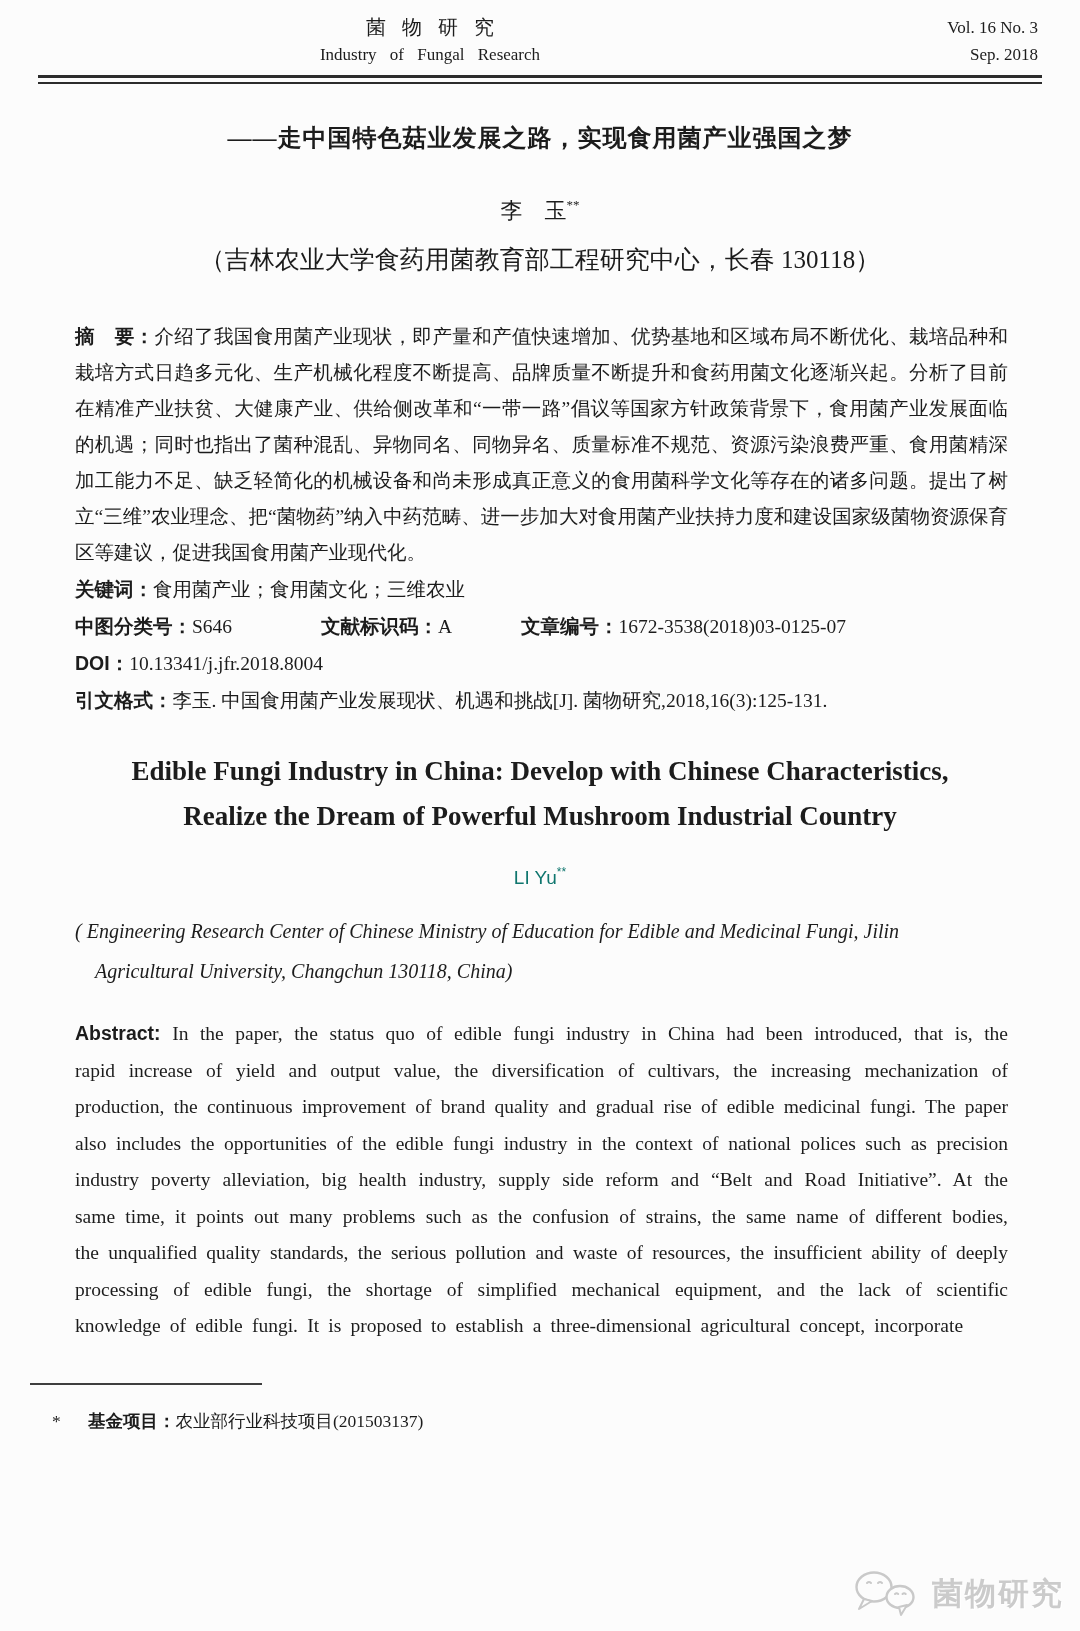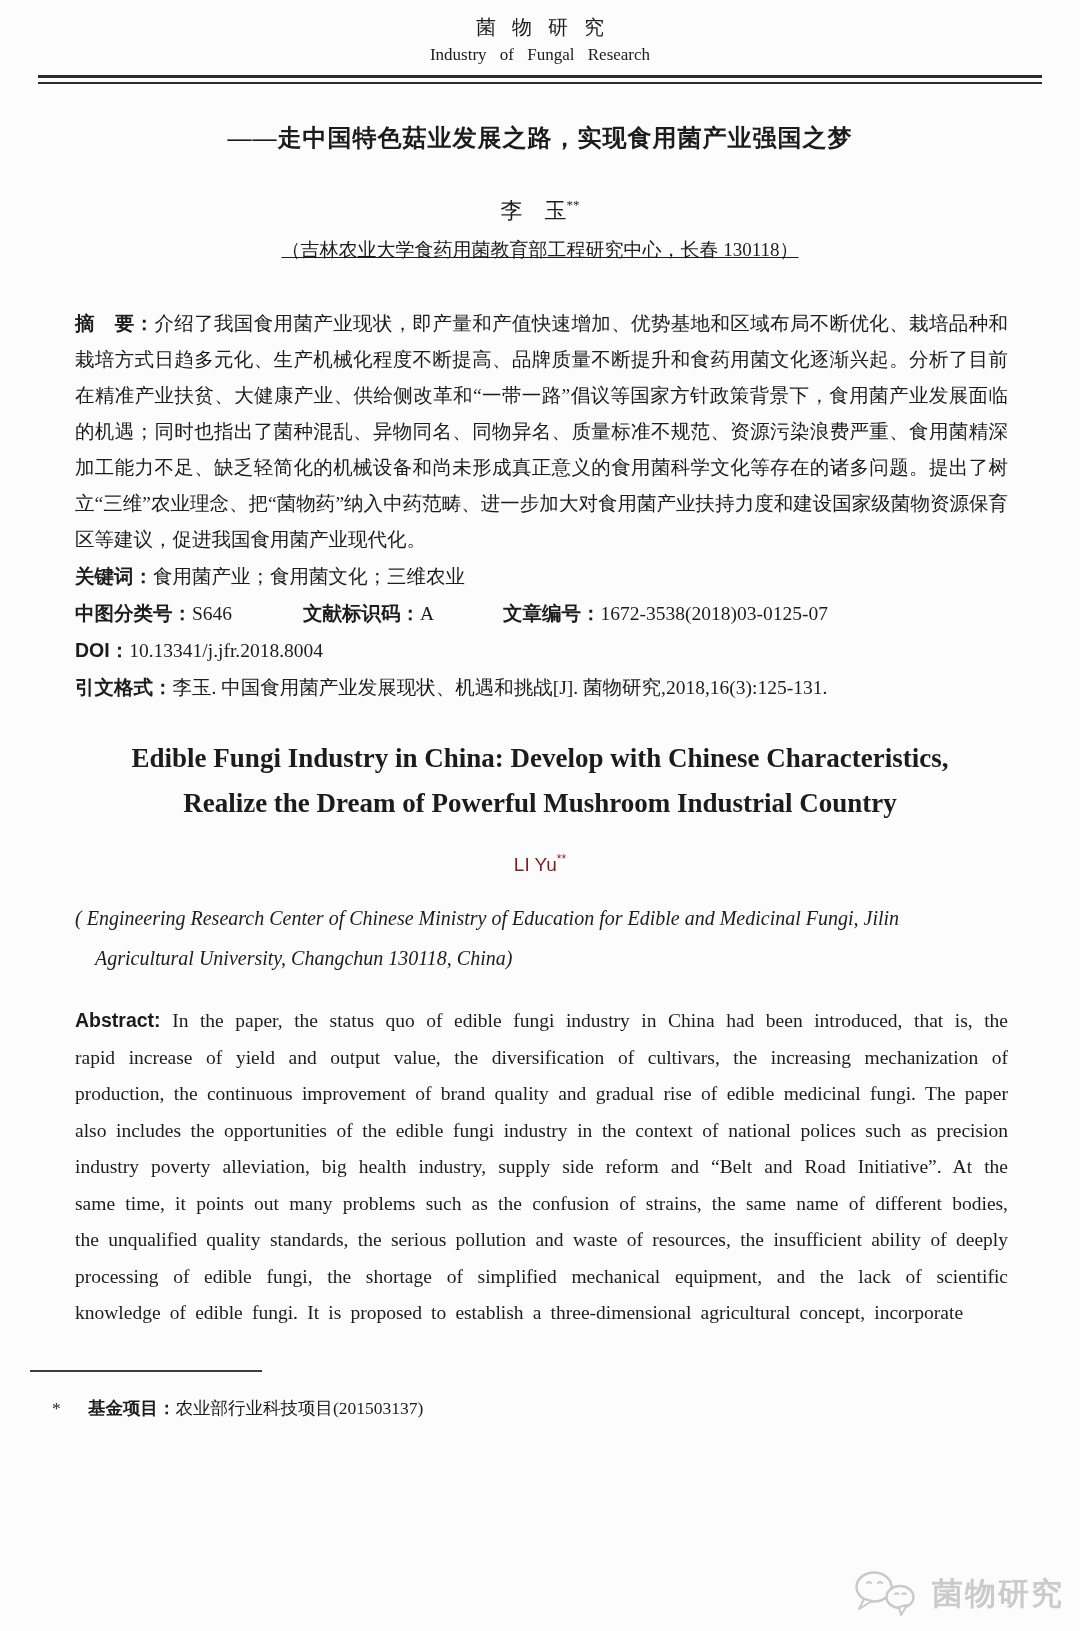--- a/index.html
+++ b/index.html
@@ -35,38 +35,38 @@
     text-align:center;
     font-size:40px;font-weight:bold;letter-spacing:2px;
   }
   .title-cn sup{font-size:22px;vertical-align:18px;font-weight:bold;}
   .subtitle-cn{
     margin-top:38px;text-align:center;
     font-size:24px;font-weight:bold;letter-spacing:1px;
   }
   .author-cn{margin-top:42px;text-align:center;font-size:22px;}
   .author-cn sup{font-size:13px;vertical-align:9px;}
-  .affil-cn{margin-top:11px;text-align:center;font-size:19px;text-decoration:underline;}
+  .affil-cn{margin-top:17px;text-align:center;font-size:25px;}
   
   .cn-abstract{
     margin:42px 72px 0 75px;
     font-size:19.5px;line-height:36px;text-align:justify;
   }
   .kv{margin:0 72px 0 75px;font-size:19.5px;line-height:36px;}
   .kv b,.cn-abstract b{font-family:"Liberation Sans","DejaVu Sans",sans-serif;font-weight:bold;}
   .meta-row span.meta-item{display:inline-block;}
-  .meta-row .gap1{margin-right:66px;}
+  .meta-row .gap1{margin-right:84px;}
   .meta-row .gap2{margin-right:64px;}
   
   .title-en{
     margin-top:30px;text-align:center;
     font-size:27px;font-weight:bold;line-height:45px;
   }
   .author-en{
-    margin-top:26px;text-align:center;font-size:19px;color:#7f1d1d;
+    margin-top:26px;text-align:center;font-size:19px;color:#0f766e;
     font-family:"Liberation Sans","DejaVu Sans",sans-serif;
   }
   .author-en sup{font-size:12px;vertical-align:8px;}
   .affil-en{
     margin:22px 84px 0 75px;
     padding-left:20px;text-indent:-20px;
     font-style:italic;font-size:20px;line-height:40px;
   }
   .en-abstract{
     margin:24px 72px 0 75px;
@@ -101,20 +101,24 @@
 </style>
 </head>
 <body>
 
 <div class="page">
 
   <div class="jheader">
     <div class="h-center">
       <div class="cn">菌物研究</div>
       <div class="en">Industry of Fungal Research</div>
+    </div>
+    <div class="h-right">
+      <div>Vol. 16 No. 3</div>
+      <div>Sep. 2018</div>
     </div>
   </div>
   <div class="double-rule"></div>
 
   <div class="subtitle-cn">——走中国特色菇业发展之路，实现食用菌产业强国之梦</div>
   <div class="author-cn"><span>李　玉</span><sup>**</sup></div>
   <div class="affil-cn">（吉林农业大学食药用菌教育部工程研究中心，长春 130118）</div>
 
   <div class="cn-abstract"><b>摘　要：</b><span>介绍了我国食用菌产业现状，即产量和产值快速增加、优势基地和区域布局不断优化、栽培品种和栽培方式日趋多元化、生产机械化程度不断提高、品牌质量不断提升和食药用菌文化逐渐兴起。分析了目前在精准产业扶贫、大健康产业、供给侧改革和“一带一路”倡议等国家方针政策背景下，食用菌产业发展面临的机遇；同时也指出了菌种混乱、异物同名、同物异名、质量标准不规范、资源污染浪费严重、食用菌精深加工能力不足、缺乏轻简化的机械设备和尚未形成真正意义的食用菌科学文化等存在的诸多问题。提出了树立“三维”农业理念、把“菌物药”纳入中药范畴、进一步加大对食用菌产业扶持力度和建设国家级菌物资源保育区等建议，促进我国食用菌产业现代化。</span></div>
 

